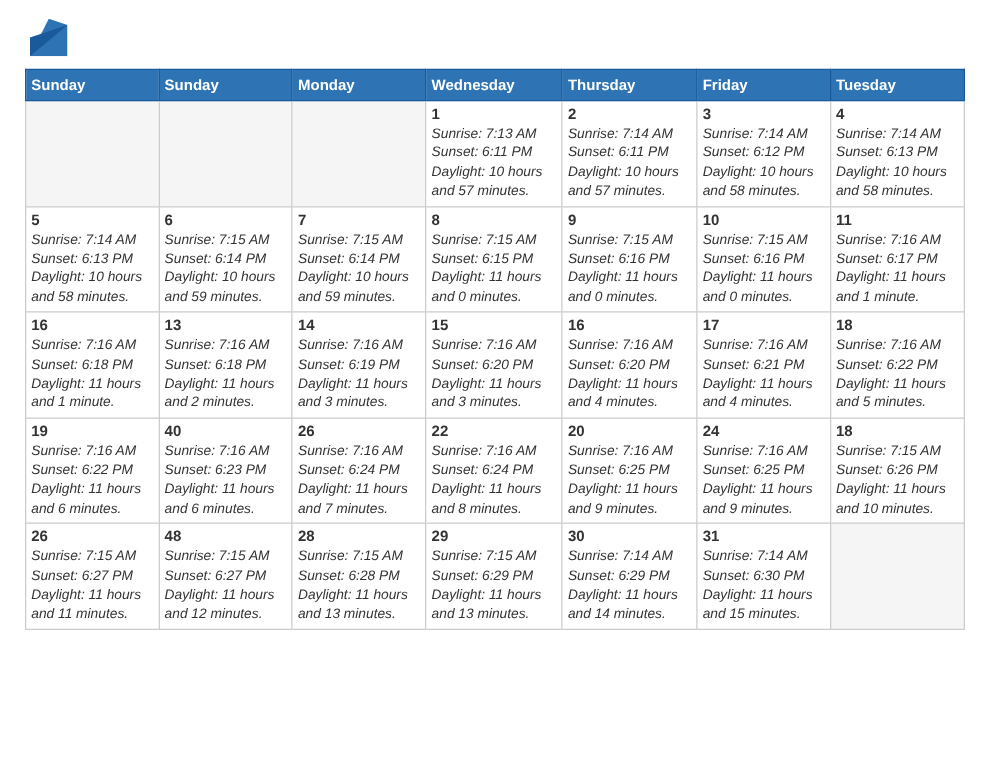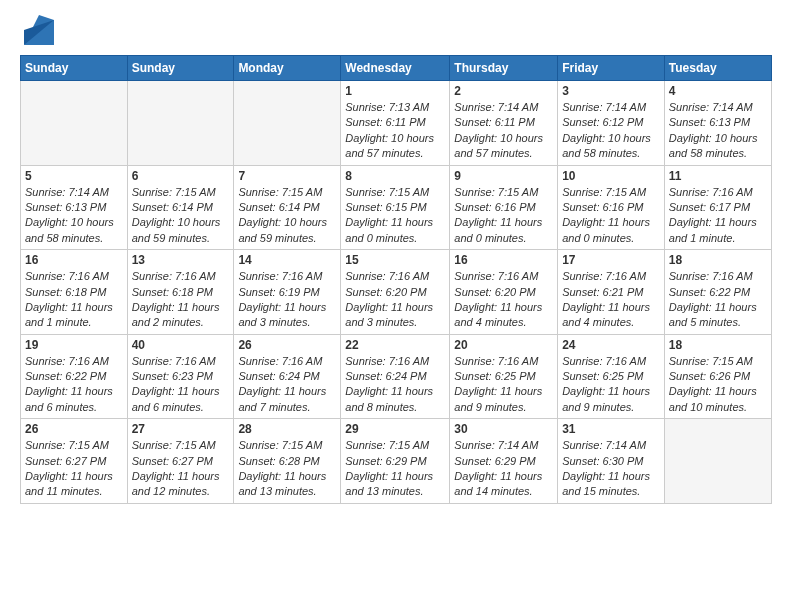--- a/index.html
+++ b/index.html
@@ -296,21 +296,21 @@
           </td>
         </tr>
         <tr class="last-row">
           <td>
             <span class="day-num">26</span>
             <div class="day-info" style="white-space: pre-line;">Sunrise: 7:15 AM
 Sunset: 6:27 PM
 Daylight: 11 hours and 11 minutes.</div>
           </td>
           <td>
-            <span class="day-num">27</span>
+            <span class="day-num">48</span>
             <div class="day-info" style="white-space: pre-line;">Sunrise: 7:15 AM
 Sunset: 6:27 PM
 Daylight: 11 hours and 12 minutes.</div>
           </td>
           <td>
             <span class="day-num">28</span>
             <div class="day-info" style="white-space: pre-line;">Sunrise: 7:15 AM
 Sunset: 6:28 PM
 Daylight: 11 hours and 13 minutes.</div>
           </td>

